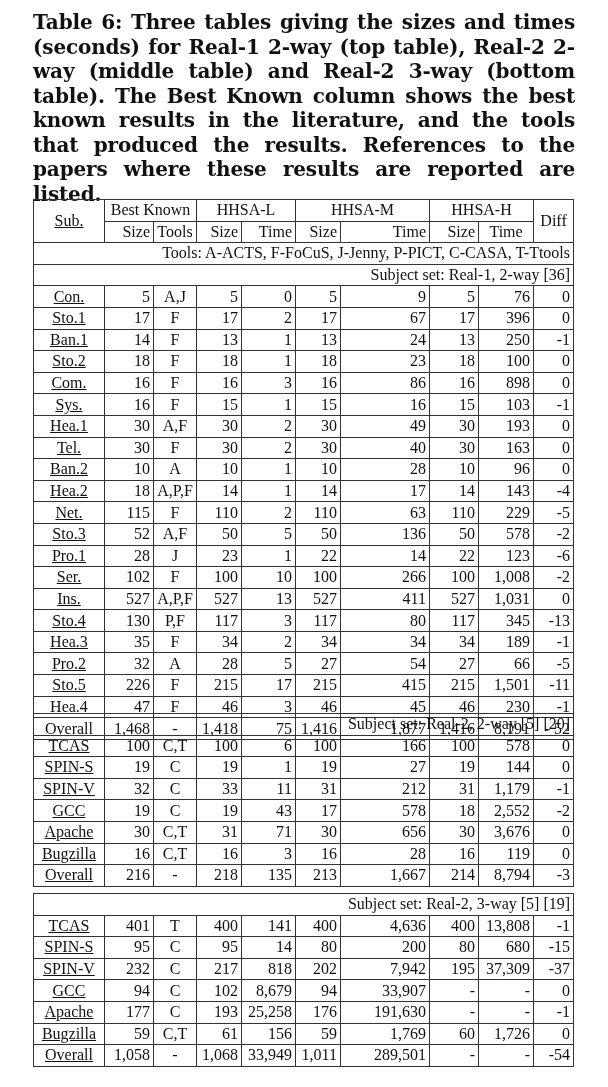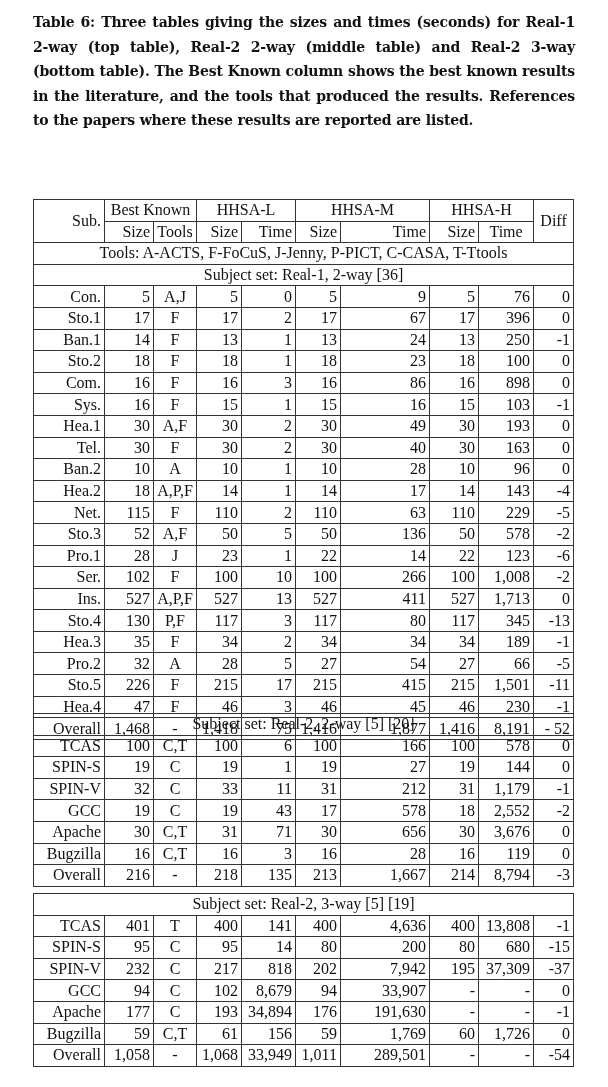--- a/index.html
+++ b/index.html
@@ -1,24 +1,24 @@
 <!DOCTYPE html>
 <html><head>
 <meta charset="utf-8">
 <style>
   html, body { margin: 0; padding: 0; background: #ffffff; }
   body { width: 608px; height: 1087px; position: relative; font-family: "DejaVu Serif", "Liberation Serif", serif; color: #111; overflow: hidden; }
-  .caption { position: absolute; left: 33px; top: 10px; width: 542px; font-family: "DejaVu Serif", serif; font-weight: bold; font-size: 14px; line-height: 24.5px; text-align: justify; letter-spacing: -0.15px; }
+  .caption { position: absolute; left: 33px; top: 10px; width: 542px; font-family: "DejaVu Serif", serif; font-weight: bold; font-size: 20px; line-height: 24.5px; text-align: justify; letter-spacing: -0.15px; }
   .tbl-wrap { position: absolute; left: 33px; width: 540px; }
   table { border-collapse: collapse; width: 540px; table-layout: fixed; font-family: "Liberation Serif", serif; font-size: 16px; }
   td, th { border: 1px solid #333; padding: 0 3px; height: 20.6px; line-height: 20px; font-weight: normal; white-space: nowrap; overflow: hidden; }
   .num { text-align: right; }
   .ctr { text-align: center; }
-  .lft { text-align: right; }
-  .span-row td { text-align: center; }
+  .lft { text-align: center; text-decoration: underline; }
+  .span-row td { text-align: right; }
   .outer { border: 1.5px solid #222; }
 </style>
 </head>
 <body>
 
 <div class="caption">Table 6: Three tables giving the sizes and times (seconds) for Real-1 2-way (top table), Real-2 2-way (middle table) and Real-2 3-way (bottom table). The Best Known column shows the best known results in the literature, and the tools that produced the results. References to the papers where these results are reported are listed.</div>
 
 <div class="tbl-wrap" style="top:199px;">
   <table class="outer" id="t0">
     <colgroup>
@@ -230,21 +230,21 @@
         </tr>
         <tr>
           <td class="lft">Ins.</td>
           <td class="num">527</td>
           <td class="ctr">A,P,F</td>
           <td class="num">527</td>
           <td class="num">13</td>
           <td class="num">527</td>
           <td class="num">411</td>
           <td class="num">527</td>
-          <td class="num">1,713</td>
+          <td class="num">1,031</td>
           <td class="num">0</td>
         </tr>
         <tr>
           <td class="lft">Sto.4</td>
           <td class="num">130</td>
           <td class="ctr">P,F</td>
           <td class="num">117</td>
           <td class="num">3</td>
           <td class="num">117</td>
           <td class="num">80</td>
@@ -490,21 +490,21 @@
           <td class="num">33,907</td>
           <td class="num">-</td>
           <td class="num">-</td>
           <td class="num">0</td>
         </tr>
         <tr>
           <td class="lft">Apache</td>
           <td class="num">177</td>
           <td class="ctr">C</td>
           <td class="num">193</td>
-          <td class="num">34,894</td>
+          <td class="num">25,258</td>
           <td class="num">176</td>
           <td class="num">191,630</td>
           <td class="num">-</td>
           <td class="num">-</td>
           <td class="num">-1</td>
         </tr>
         <tr>
           <td class="lft">Bugzilla</td>
           <td class="num">59</td>
           <td class="ctr">C,T</td>

